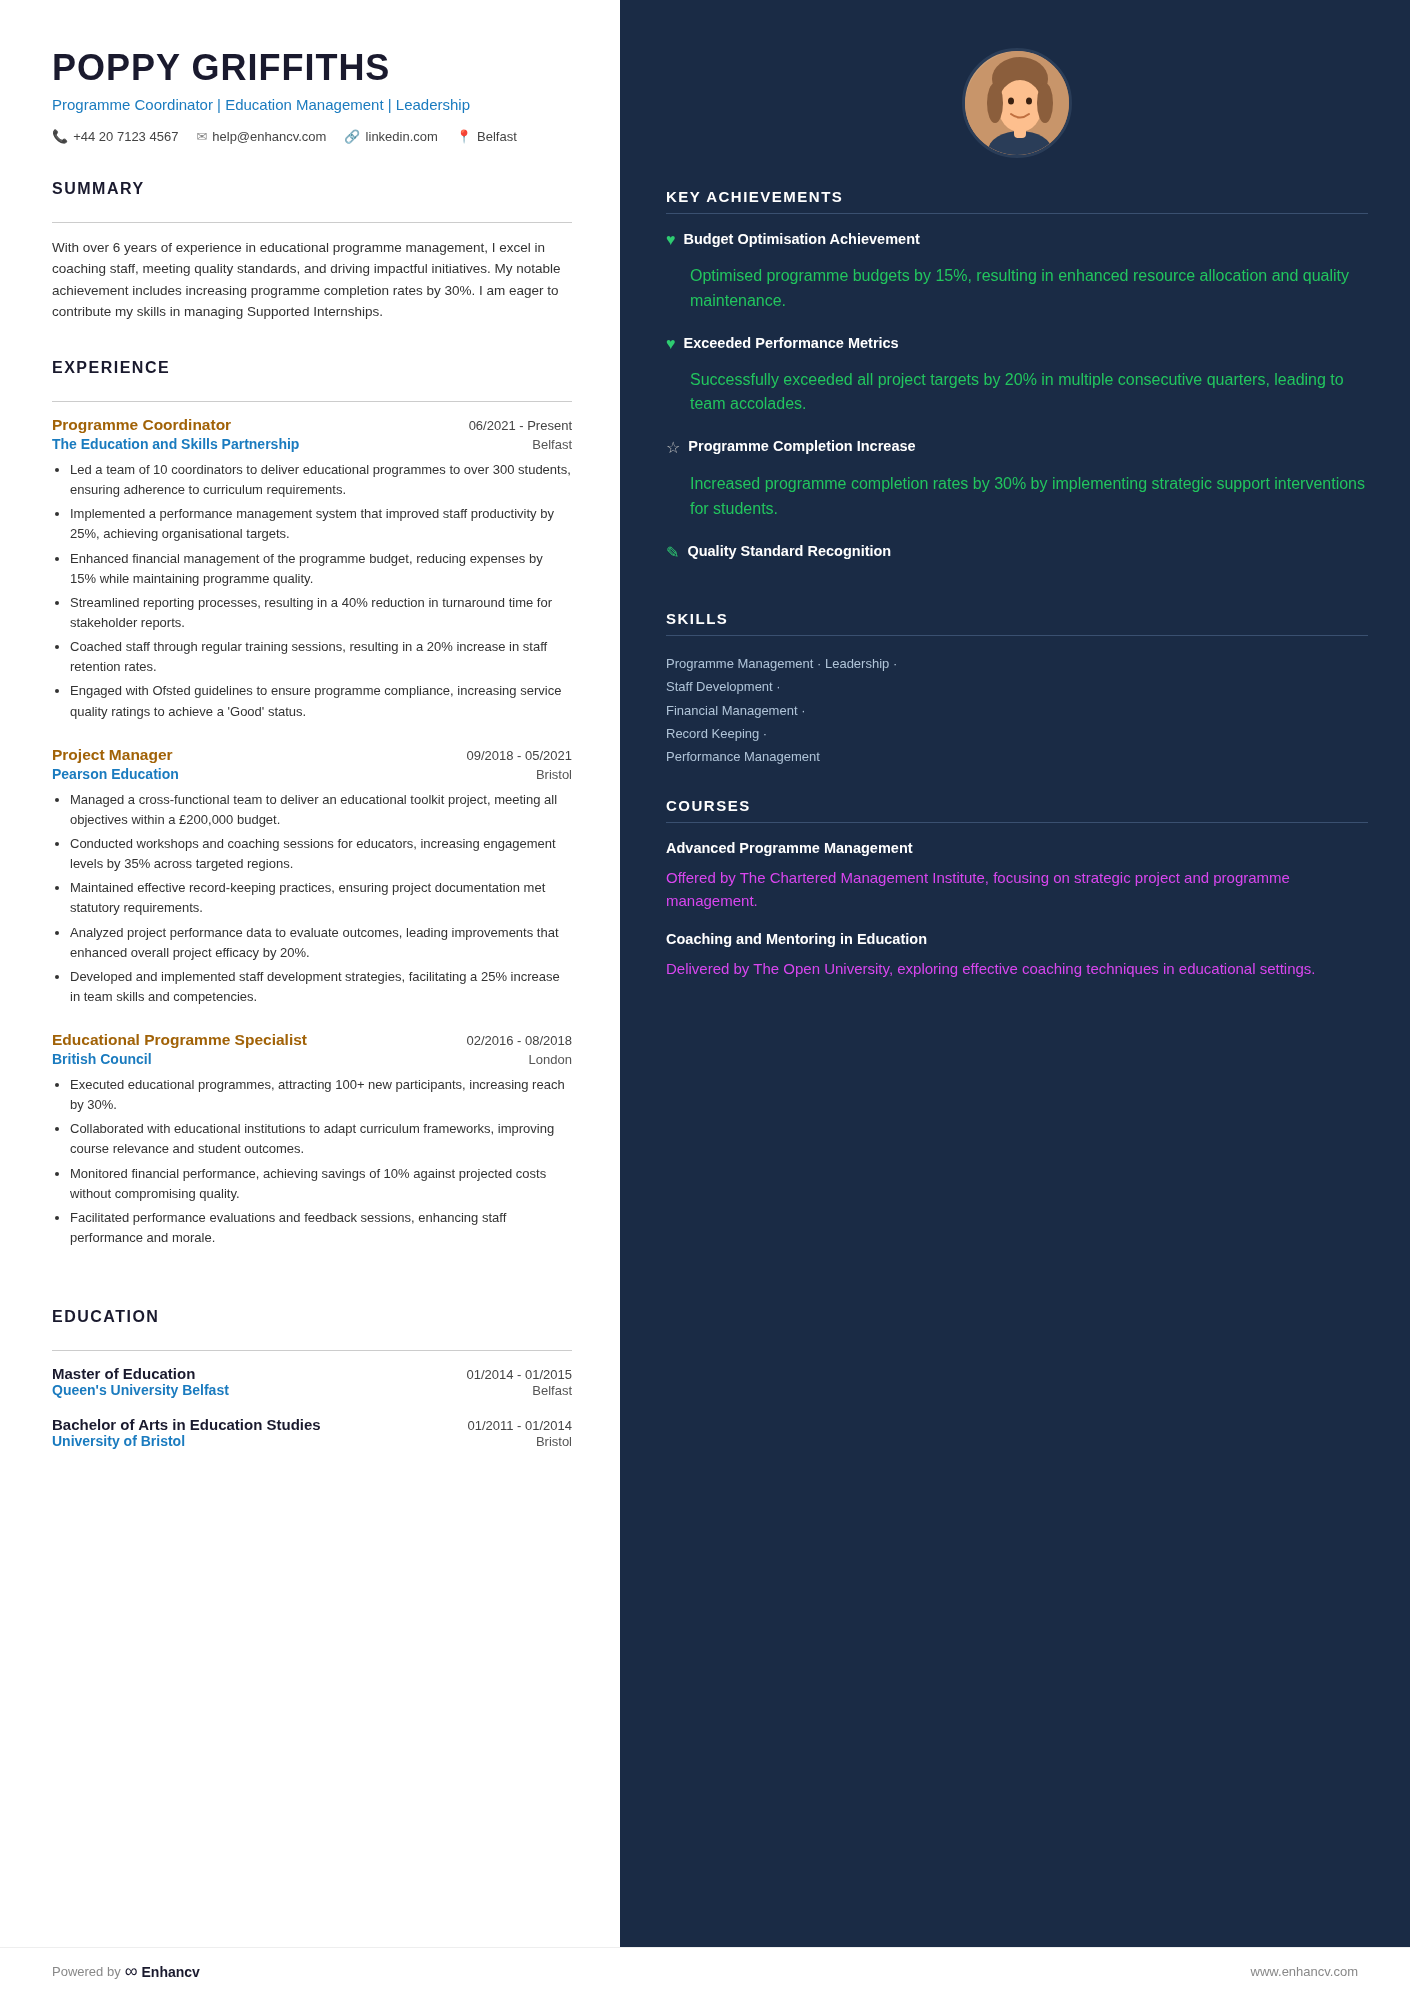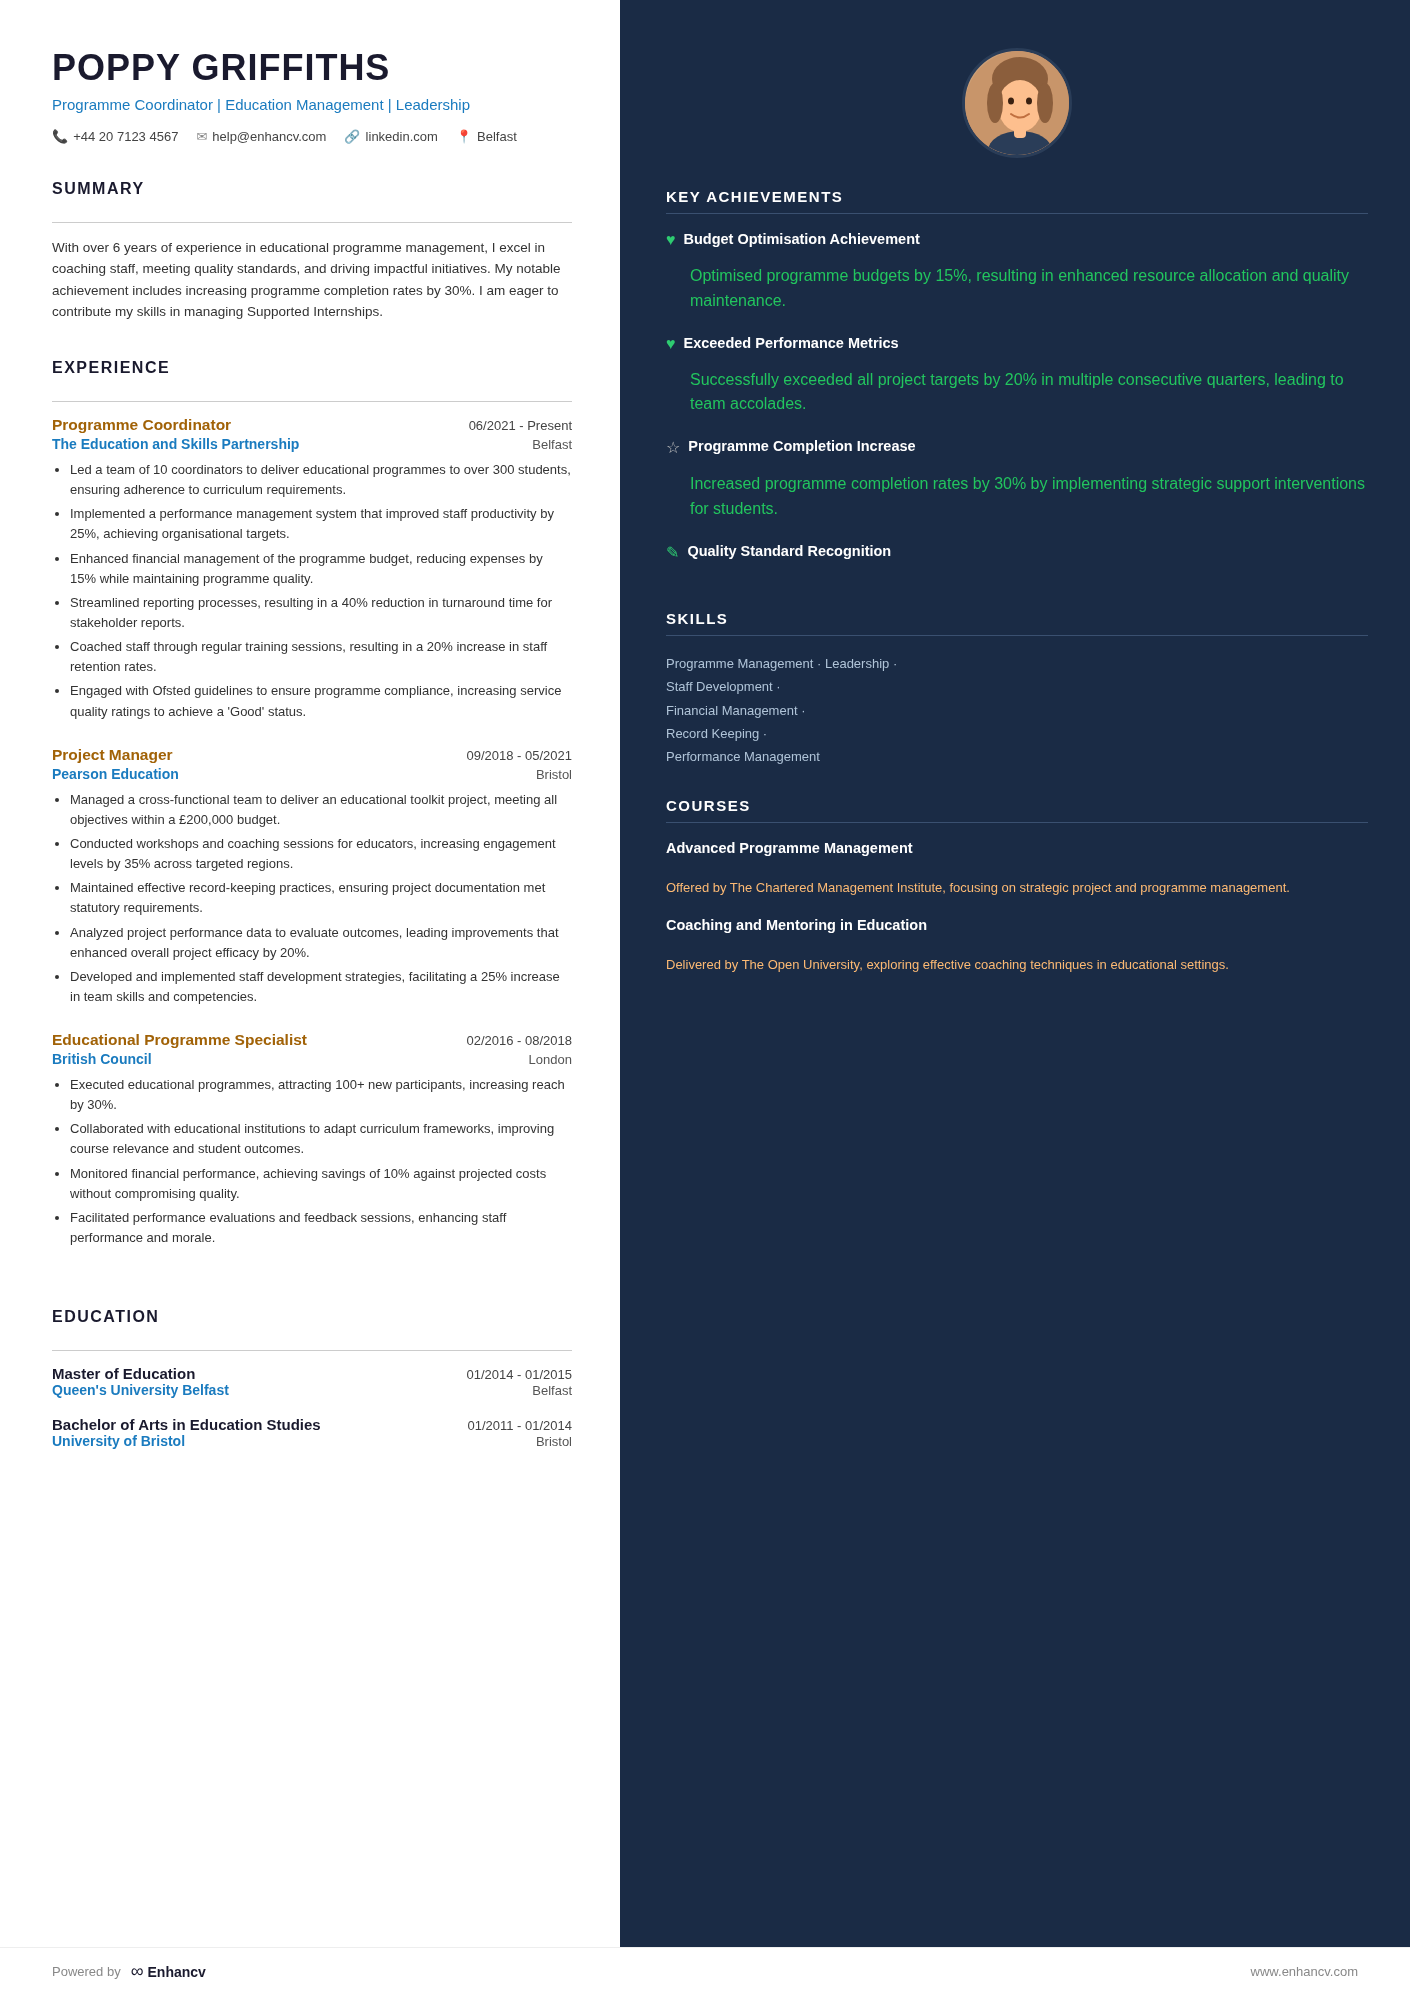--- a/index.html
+++ b/index.html
@@ -224,42 +224,42 @@
     .course-item {
       margin-bottom: 18px;
     }
     .course-title {
       font-size: 14.5px;
       font-weight: 700;
       color: #ffffff;
       line-height: 1.3;
     }
     .course-desc {
-      font-size: 13px;
-      color: #fdba74;
+      font-size: 15px;
+      color: #d946ef;
       line-height: 1.55;
-      margin-top: 20px;
+      margin-top: 8px;
     }
     .footer {
       position: absolute;
       bottom: 0;
       left: 0;
       right: 0;
       height: 48px;
       background: white;
       display: flex;
       align-items: center;
       justify-content: space-between;
       padding: 0 52px;
       border-top: 1px solid #eee;
     }
     .footer-left {
       display: flex;
       align-items: center;
-      gap: 10px;
+      gap: 4px;
       font-size: 13px;
       color: #888;
     }
     .footer-logo {
       font-weight: 700;
       color: #1a1a2e;
       font-size: 14px;
     }
     .footer-right {
       font-size: 13px;

